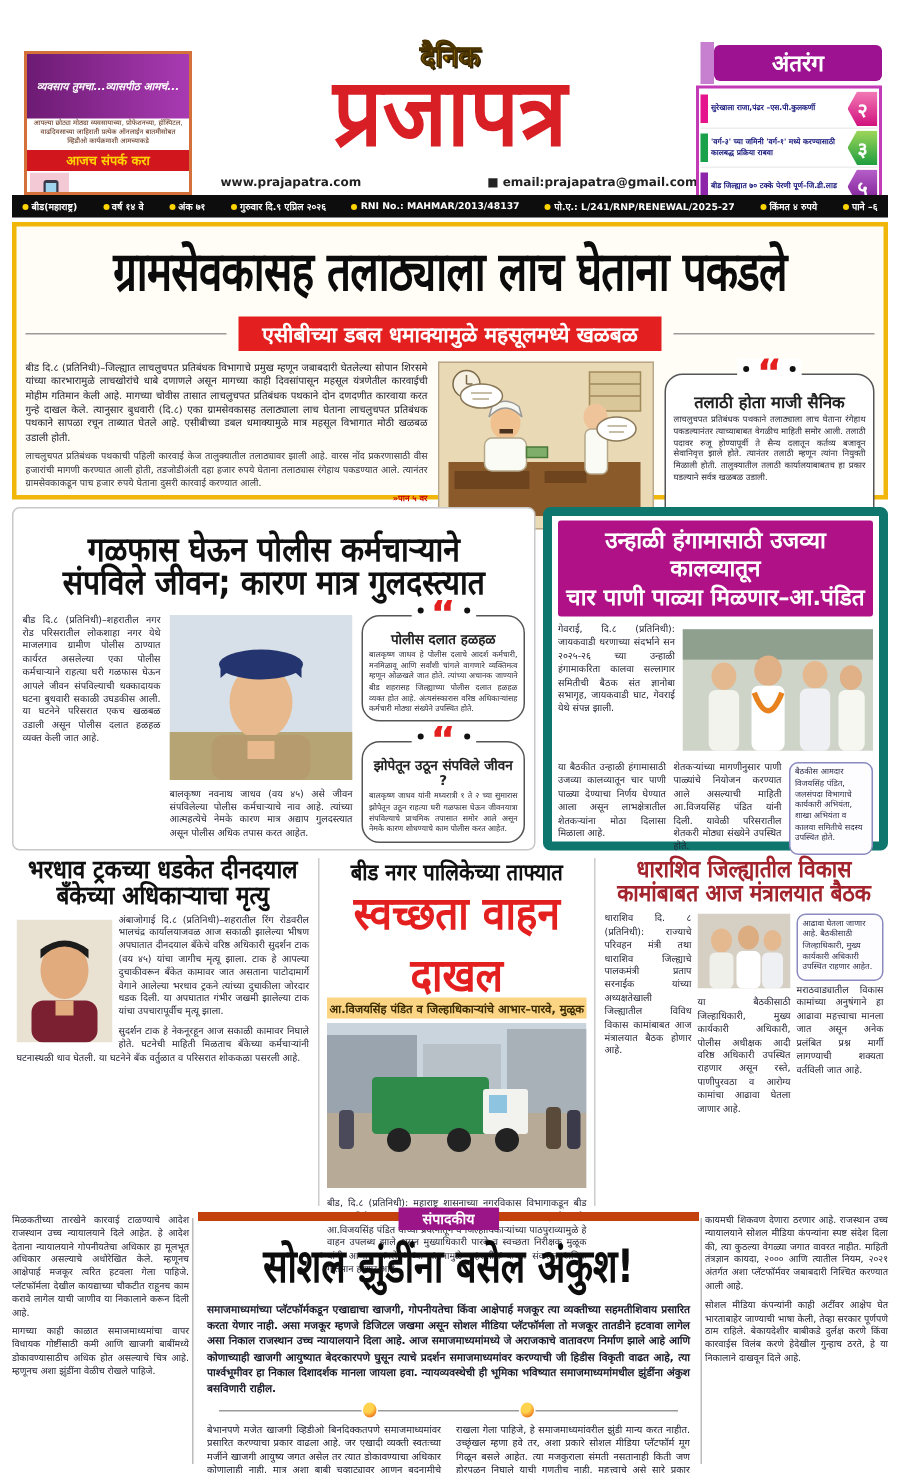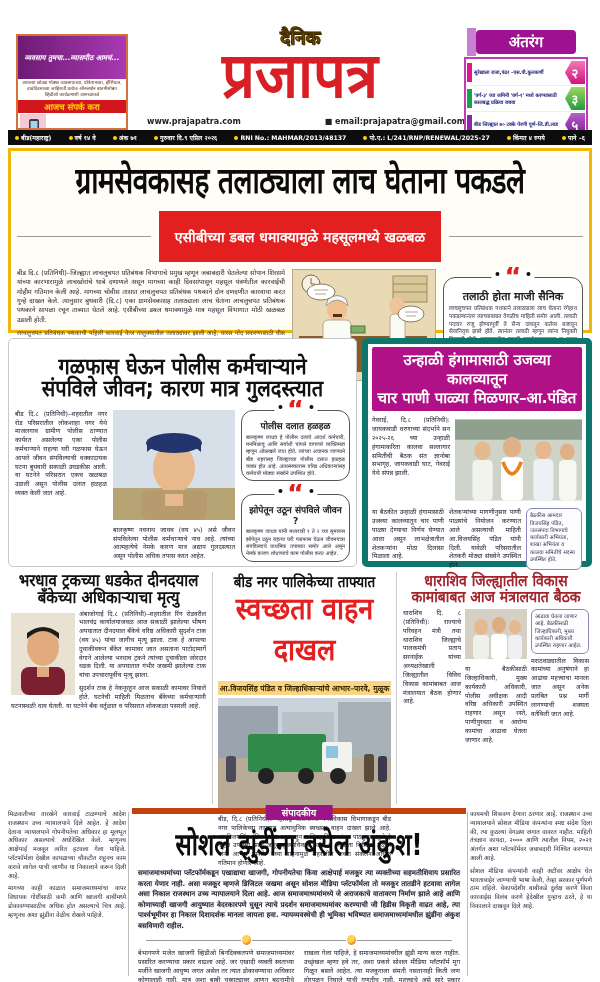--- a/index.html
+++ b/index.html
@@ -24,21 +24,21 @@
 
   .dainik{position:absolute;left:300px;top:24px;transform:translateX(-50%);
           font-size:19px;font-weight:bold;color:#d8a414;-webkit-text-stroke:0.6px #4a3300;
           text-shadow:1px 1px 0 #2c1f00;}
   .paper-title{position:absolute;left:300px;top:42px;transform:translateX(-50%) scaleY(1.08);
           font-size:58px;line-height:1.15;font-weight:bold;color:#d81f26;white-space:nowrap;}
   .mast-links{position:absolute;left:147px;top:117px;width:318px;display:flex;
           justify-content:space-between;font-size:8px;font-weight:bold;color:#222;}
 
   .antarang{position:absolute;right:12px;top:30px;width:124px;}
-  .ant-title{position:relative;margin-left:12px;width:100px;background:#9c1290;color:#fff;
+  .ant-title{position:relative;margin-left:12px;width:112px;background:#9c1290;color:#fff;
           font-size:15px;font-weight:bold;text-align:center;border-radius:4px;height:24px;line-height:24px;}
   .ant-title::before{content:"";position:absolute;left:-9px;top:-2px;width:9px;height:28px;background:#c77fd0;}
   .ant-list{border:2px solid #c23ab5;background:#fff;margin-top:3px;padding:1px;}
   .ant-item{display:flex;align-items:center;height:25px;border-bottom:1px solid #eee;}
   .ant-item:last-child{border-bottom:none;}
   .ant-bar{width:5px;height:19px;flex:0 0 5px;}
   .ant-text{flex:1;font-size:5px;font-weight:bold;color:#15157a;line-height:1.3;padding:0 2px;}
   .ant-pg{width:20px;height:23px;flex:0 0 20px;color:#fff;font-size:13px;font-weight:bold;
           display:flex;align-items:center;justify-content:center;
           clip-path:polygon(32% 0,100% 0,100% 100%,32% 100%,0 50%);}
@@ -54,21 +54,21 @@
   .ib-item{display:flex;align-items:center;gap:2px;white-space:nowrap;}
   .dot{width:4px;height:4px;border-radius:50%;background:#ffd400;display:inline-block;}
 
   
   .leadbox{position:absolute;left:8px;top:148px;width:584px;height:185px;box-sizing:border-box;
            border:3px solid #f0b70a;background:#fffdf6;padding:2px 6px;}
   .lead-h{text-align:center;font-size:28px;font-weight:900;color:#0b0b0b;letter-spacing:-0.5px;
           white-space:nowrap;margin-top:7px;}
   .lead-sub-row{display:flex;align-items:center;gap:8px;margin-top:13px;}
   .rule{flex:1;height:1px;background:#9a9a9a;}
-  .lead-sub{background:#e3201f;color:#fff;font-size:14px;font-weight:bold;padding:16px 16px;white-space:nowrap;}
+  .lead-sub{background:#e3201f;color:#fff;font-size:14px;font-weight:bold;padding:2px 16px;white-space:nowrap;}
   .lead-body-row{display:flex;gap:7px;margin-top:7px;}
   .lead-text{width:288px;}
   .lead-text p{margin:0;font-size:6.6px;line-height:1.42;color:#20202e;}
   .lead-text p.p2{font-size:6.2px;margin-top:4px;color:#33333f;}
   .cartoon{width:142px;height:110px;flex:0 0 142px;border:1px solid #b9a98a;background:#ead9b5;}
   .quotebox{position:relative;border:1.5px solid #555;border-radius:12px;padding:10px 5px 4px 5px;background:#fff;}
   .qb-lead{width:128px;flex:0 0 128px;height:96px;margin-top:8px;}
   .qhead{position:absolute;top:-11px;left:50%;transform:translateX(-50%);background:#fff;
          display:flex;align-items:center;gap:5px;padding:0 4px;}
   .qmark{color:#e3201f;font-size:26px;font-weight:900;line-height:20px;height:14px;overflow:hidden;}
@@ -106,21 +106,21 @@
   .bank{left:8px;top:572px;width:201px;height:232px;padding:0 3px;}
   .bank .hblack{font-size:15px;}
   .bank-photo{float:left;width:64px;height:82px;margin:3px 4px 1px 0;}
   .bank .bodytxt{margin-top:4px;}
 
   .vehicle{left:212px;top:572px;width:185px;height:232px;border-left:1px solid #cccccc;
            border-right:1px solid #cccccc;padding:0 5px;}
   .veh-h1{text-align:center;font-size:13.5px;font-weight:900;color:#101010;}
   .veh-h2{text-align:center;font-size:27px;font-weight:900;color:#e3201f;margin-top:1px;}
   .veh-sub{background:#fbd584;color:#3a2a00;font-size:7.6px;font-weight:bold;text-align:center;
-           padding:2px 1px;margin-top:16px;}
+           padding:2px 1px;margin-top:0;}
   .veh-photo{width:173px;height:110px;margin-top:3px;}
   .vehicle .bodytxt{margin-top:3px;}
 
   .meeting{left:400px;top:572px;width:192px;height:232px;padding:0 3px;}
   .meet-h{text-align:center;font-size:14px;font-weight:900;color:#a3242c;line-height:1.15;}
   .meet-row{display:flex;gap:4px;margin-top:5px;}
   .meet-a{width:58px;flex:0 0 58px;}
   .meet-b{width:62px;flex:0 0 62px;}
   .meet-b .bodytxt{margin-top:2px;}
   .meet-c{flex:1;}

